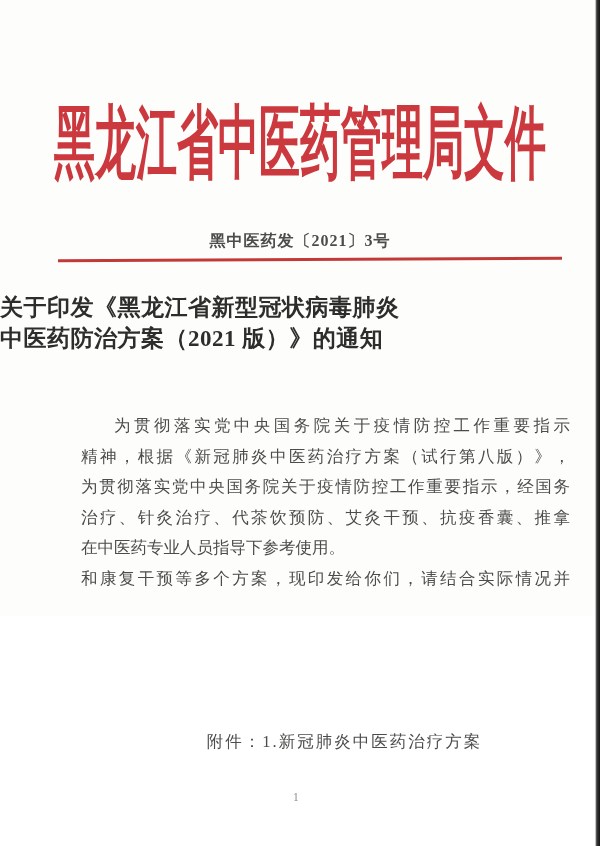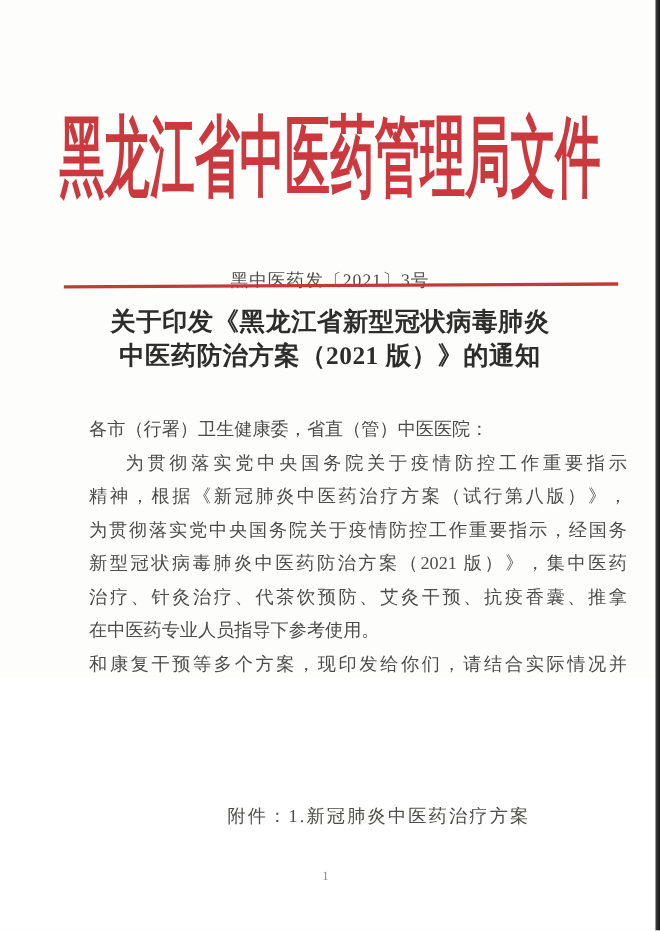--- a/index.html
+++ b/index.html
@@ -25,43 +25,43 @@
     font-size: 41px;
     font-weight: bold;
     color: #cb393e;
     white-space: nowrap;
     letter-spacing: 0px;
     transform: scaleY(1.95);
     transform-origin: center top;
   }
   .doc-number {
     position: absolute;
-    top: 245px;
+    top: 231px;
     left: 0;
     width: 600px;
     text-align: center;
     font-size: 16px;
     color: #4c4c4a;
     letter-spacing: 1px;
+    font-weight: bold;
   }
   .red-rule {
     position: absolute;
     top: 258px;
     left: 58px;
     width: 504px;
     height: 2.5px;
     background: #c23a38;
     transform: rotate(-0.3deg);
   }
   .doc-title {
     position: absolute;
-    top: 277px;
+    top: 292px;
     left: 0;
     width: 600px;
-    text-align: center;
     font-size: 23px;
     font-weight: bold;
     line-height: 31px;
     color: #2d2d2b;
     letter-spacing: 0.5px;
   }
   .body-text {
     position: absolute;
     top: 375px;
     left: 81px;
@@ -70,21 +70,21 @@
     line-height: 30.5px;
     color: #4c4c4a;
   }
   .body-line { white-space: nowrap; }
   .body-line.just {
     white-space: normal;
     text-align: justify;
     text-align-last: justify;
     text-justify: inter-ideograph;
   }
-  .body-line.indent { text-indent: 2em; }
+  .body-line.indent { text-indent: 2em; margin-top: 36px; }
   .attachment {
     position: absolute;
     top: 731px;
     left: 81px;
     width: 489px;
     font-size: 16.5px;
     color: #4c4c4a;
     letter-spacing: 2px;
     text-indent: 2.3em;
     white-space: nowrap;
@@ -119,25 +119,23 @@
   <div class="doc-number">黑中医药发〔2021〕3号</div>
 
   <div class="red-rule"></div>
 
   <div class="doc-title">
     <div>关于印发《黑龙江省新型冠状病毒肺炎</div>
     <div>中医药防治方案（2021 版）》的通知</div>
   </div>
 
   <div class="body-text">
-    <div class="body-line">各市（行署）卫生健康委，省直（管）中医医院：</div>
     <div class="body-line just indent">为贯彻落实党中央国务院关于疫情防控工作重要指示</div>
     <div class="body-line just">精神，根据《新冠肺炎中医药治疗方案（试行第八版）》，</div>
     <div class="body-line just">为贯彻落实党中央国务院关于疫情防控工作重要指示，经国务</div>
-    <div class="body-line just">新型冠状病毒肺炎中医药防治方案（2021 版）》，集中医药</div>
     <div class="body-line just">治疗、针灸治疗、代茶饮预防、艾灸干预、抗疫香囊、推拿</div>
     <div class="body-line">在中医药专业人员指导下参考使用。</div>
     <div class="body-line just">和康复干预等多个方案，现印发给你们，请结合实际情况并</div>
   </div>
 
   <div class="attachment">附件：1.新冠肺炎中医药治疗方案</div>
 
   <div class="page-number">1</div>
 
   <div class="scan-edge"></div>

